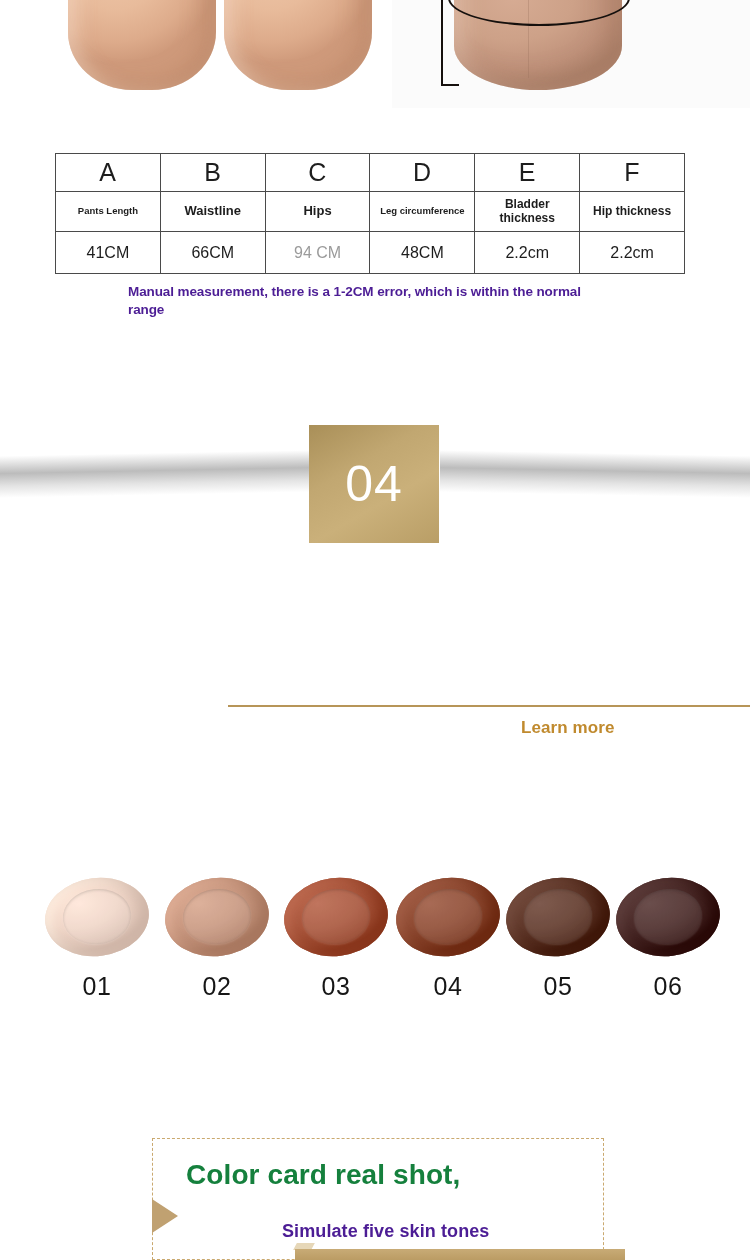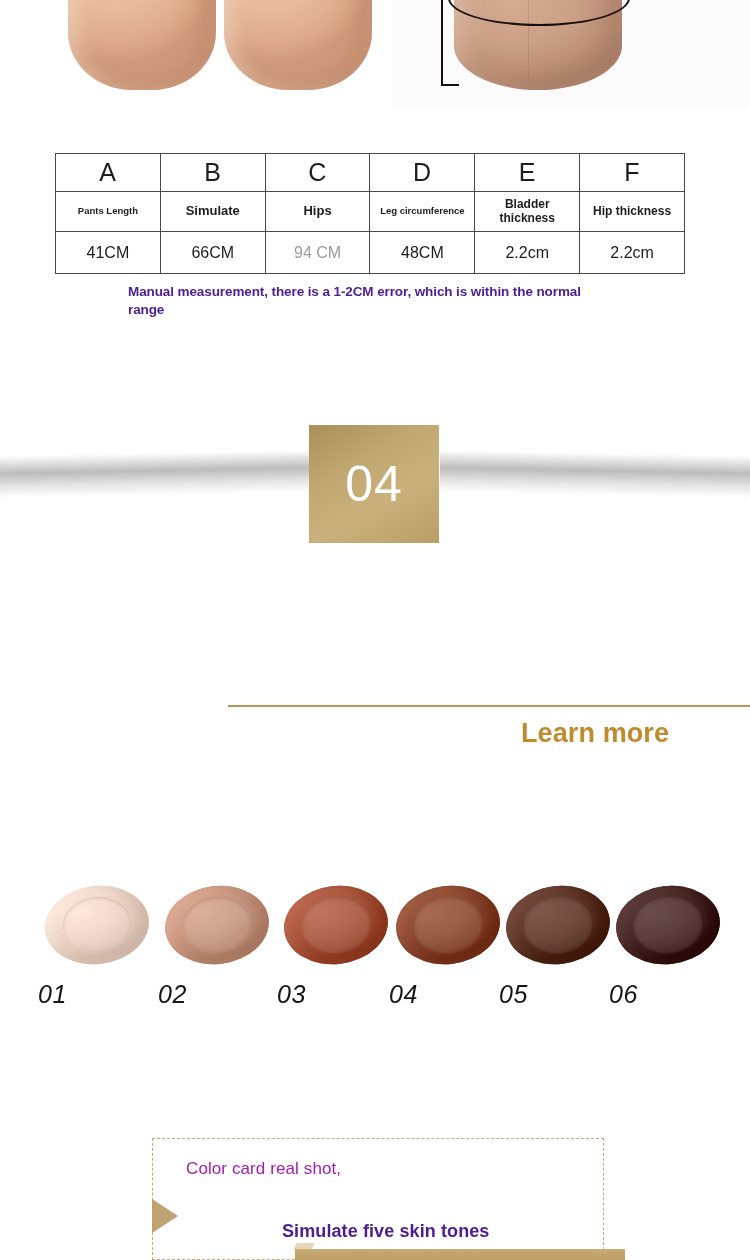--- a/index.html
+++ b/index.html
@@ -202,37 +202,37 @@
   }
   .heading-rule {
     position: absolute;
     left: 228px; top: 705px;
     width: 522px; height: 2px;
     background: #b79558;
   }
   .learn-more {
     position: absolute;
     left: 521px; top: 718px;
-    font-size: 27px;
+    font-size: 17px;
     font-weight: 700;
     color: #c08a2e;
     letter-spacing: 0.1px;
   }
 
   
   .swatch-row {
     position: absolute;
     left: 0; top: 878px;
     width: 750px; height: 140px;
   }
   .swatch-item {
     position: absolute;
-    top: 8px;
+    top: 0;
     width: 118px;
-    font-style: italic;
+    text-align: center;
   }
   .swatch-disc {
     position: relative;
     width: 104px; height: 78px;
     margin: 0 auto;
     border-radius: 50%;
     transform: rotate(-7deg);
   }
   .swatch-disc::after {
     content: "";
@@ -256,23 +256,23 @@
   .callout {
     position: absolute;
     left: 152px; top: 1138px;
     width: 452px; height: 122px;
     border: 1.4px dashed #caa96f;
     background: #ffffff;
   }
   .callout-title {
     position: absolute;
     left: 33px; top: 20px;
-    font-size: 17px;
-    font-weight: 400;
-    color: #a21caf;
+    font-size: 28px;
+    font-weight: 700;
+    color: #15803d;
     letter-spacing: 0.1px;
   }
   .callout-sub {
     position: absolute;
     left: 129px; top: 82px;
     font-size: 18px;
     font-weight: 700;
     color: #4c1d95;
     letter-spacing: 0.1px;
   }
@@ -323,21 +323,21 @@
           <tr class="row-letter">
         <td>A</td>
         <td>B</td>
         <td>C</td>
         <td>D</td>
         <td>E</td>
         <td>F</td>
       </tr>
       <tr class="row-name">
         <td class="small">Pants Length</td>
-        <td>Simulate</td>
+        <td>Waistline</td>
         <td>Hips</td>
         <td class="small">Leg circumference</td>
         <td class="smaller">Bladder thickness</td>
         <td class="smaller">Hip thickness</td>
       </tr>
       <tr class="row-value">
         <td>41CM</td>
         <td>66CM</td>
         <td class="faded">94 CM</td>
         <td>48CM</td>

